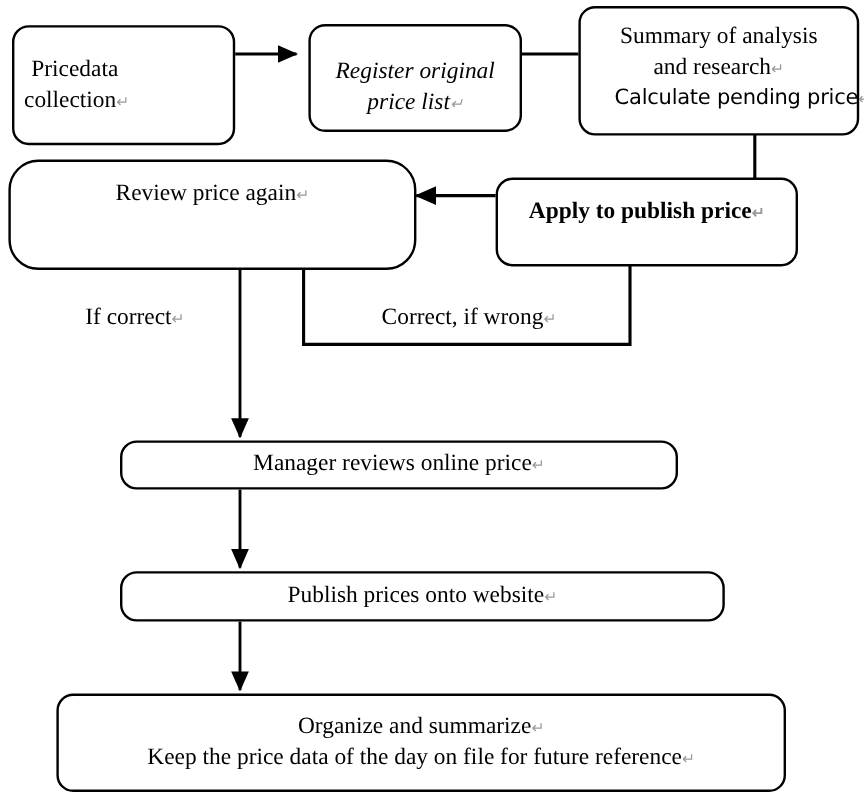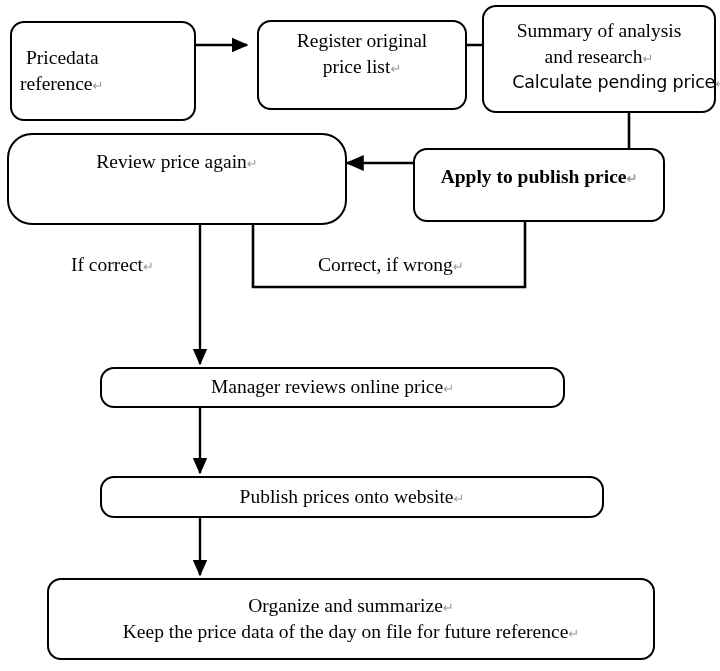--- a/index.html
+++ b/index.html
@@ -105,25 +105,25 @@
     <path d="M 200 408 L 200 473" stroke="#000000" stroke-width="2.4" fill="none" marker-end="url(#arrow)"></path>
 
     <path d="M 200 518 L 200 575" stroke="#000000" stroke-width="2.4" fill="none" marker-end="url(#arrow)"></path>
   </svg>
 
   <div class="node" style="left:10px; top:21px; width:186px; height:100px; padding-top:22px;">
     <div class="line justify">
       <span>Price</span><span>data</span>
     </div>
     <div class="line leftal">
-      <span>reference</span><span class="pilcrow">↵</span>
+      <span>collection</span><span class="pilcrow">↵</span>
     </div>
   </div>
 
-  <div class="node" style="left:257px; top:20px; width:210px; height:90px; padding-top:6px;">
+  <div class="node" style="left:257px; top:20px; width:178px; height:90px; padding-top:25px;font-style:italic;">
     <div class="line">Register original</div>
     <div class="line">
       <span>price list</span><span class="pilcrow">↵</span>
     </div>
   </div>
 
   <div class="node" style="left:482px; top:5px; width:234px; height:108px; padding-top:11px;">
     <div class="line">Summary of analysis</div>
     <div class="line">
       <span>and research</span><span class="pilcrow">↵</span>

